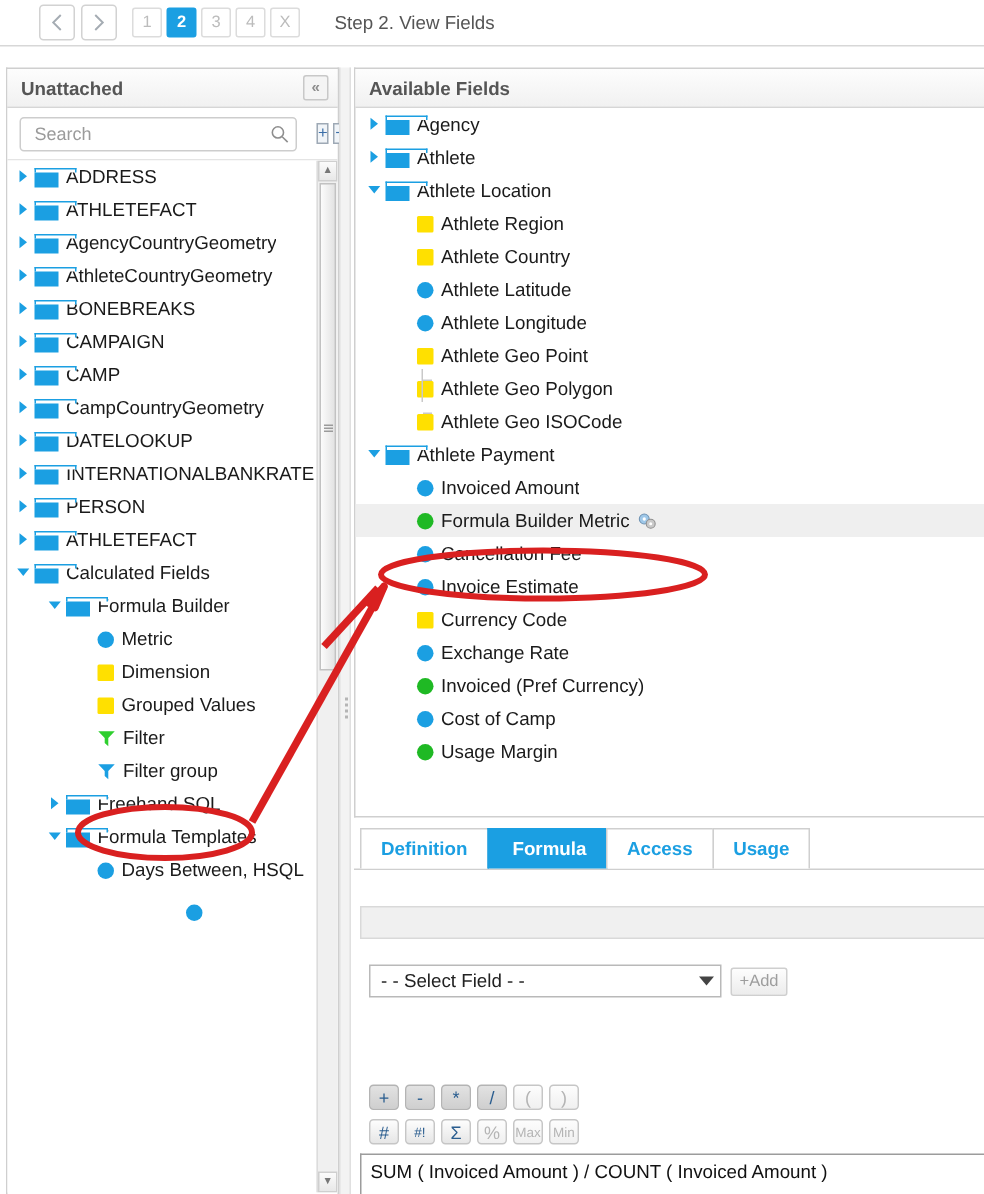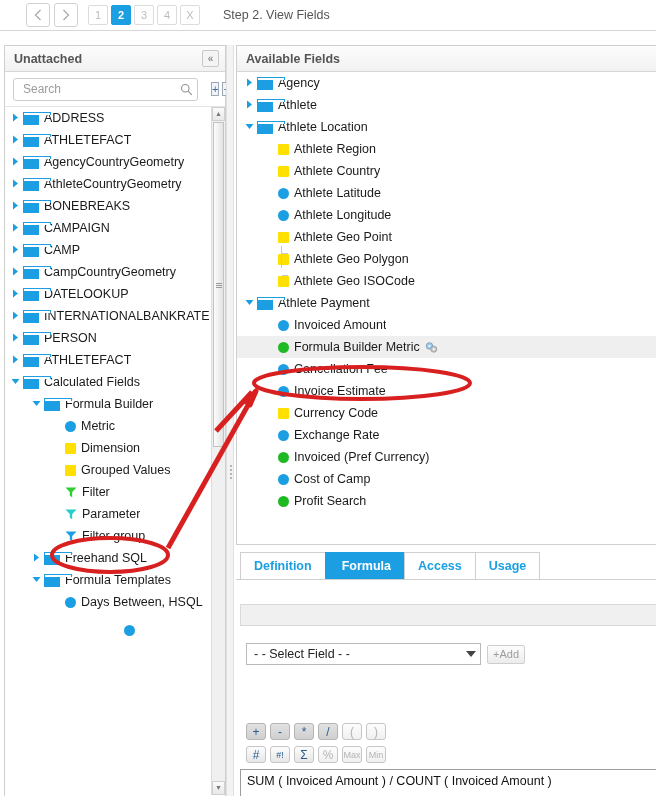--- a/index.html
+++ b/index.html
@@ -393,27 +393,20 @@
           <div class="row" style="padding-left: 48px;">
             <span class="arrow blank"></span>
             <span class="funnel"><svg width="12" height="11" viewBox="0 0 12 11">
                 <path d="M0.5 0.5 L11.5 0.5 L7.2 5 L7.2 10.5 L4.8 8.4 L4.8 5 Z" fill="#2fcf2f"></path>
               </svg></span>
             <span class="lbl">Filter</span>
           </div>
           <div class="row" style="padding-left: 48px;">
             <span class="arrow blank"></span>
             <span class="funnel"><svg width="12" height="11" viewBox="0 0 12 11">
-                <path d="M0.5 0.5 L11.5 0.5 L7.2 5 L7.2 10.5 L4.8 8.4 L4.8 5 Z" fill="#25cfc8"></path>
-              </svg></span>
-            <span class="lbl">Parameter</span>
-          </div>
-          <div class="row" style="padding-left: 48px;">
-            <span class="arrow blank"></span>
-            <span class="funnel"><svg width="12" height="11" viewBox="0 0 12 11">
                 <path d="M0.5 0.5 L11.5 0.5 L7.2 5 L7.2 10.5 L4.8 8.4 L4.8 5 Z" fill="#1b9fe2"></path>
               </svg></span>
             <span class="lbl">Filter group</span>
           </div>
           <div class="row" style="padding-left: 27px; align-items: center;">
             <span class="arrow"><svg width="9" height="9" viewBox="0 0 9 9">
                 <path d="M2 0.5 L7 4.5 L2 8.5 Z" fill="#1b9fe2"></path>
               </svg></span>
             <span class="ficon">
               <span class="tab"></span>
@@ -588,21 +581,21 @@
             <span class="lbl">Invoiced (Pref Currency)</span>
           </div>
           <div class="row" style="padding-left: 29px;">
             <span class="arrow blank"></span>
             <span class="dot blue"></span>
             <span class="lbl">Cost of Camp</span>
           </div>
           <div class="row" style="padding-left: 29px;">
             <span class="arrow blank"></span>
             <span class="dot green"></span>
-            <span class="lbl">Profit Search</span>
+            <span class="lbl">Usage Margin</span>
           </div>
         </div>
       <div class="connector" style="top:174px;height:22px;">
           <i style="top:7px;"></i>
           <i style="top:29px;"></i>
         </div>
     </div>
   </div>
 
   <div class="tabs-wrap">

